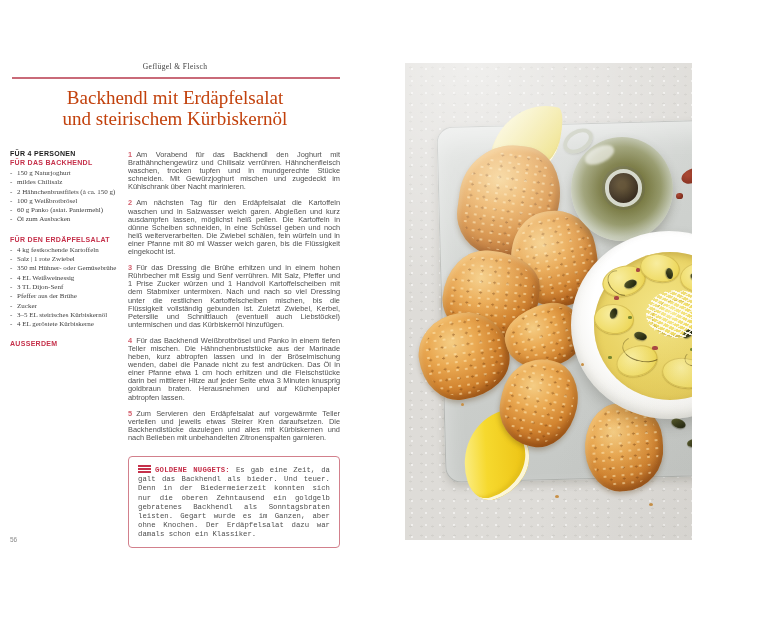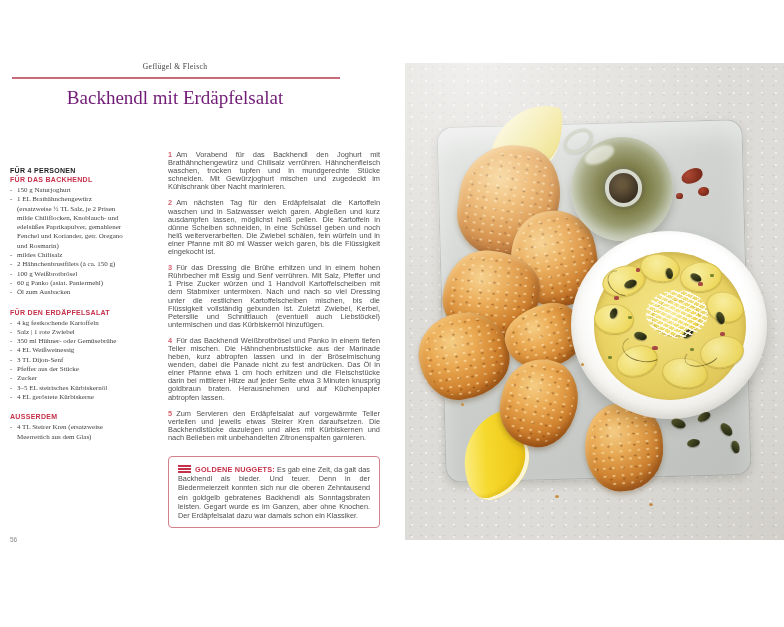--- a/index.html
+++ b/index.html
@@ -1,43 +1,43 @@
 <!DOCTYPE html>
 <html lang="de"><head>
 <meta charset="utf-8">
 <style>
   * { margin:0; padding:0; box-sizing:border-box; }
   body { background:#ffffff; font-family:"Liberation Sans", sans-serif; }
-  .spread { position:relative; width:784px; height:627px; background:#fff; overflow:hidden; }
+  .spread { position:relative; width:692px; height:627px; background:#fff; overflow:hidden; }
 
   
   .left-page { position:absolute; left:0; top:0; width:392px; height:627px; background:#fff; }
   .category { position:absolute; left:10px; top:62px; width:330px; text-align:center;
               font-family:"Liberation Serif", serif; font-size:7.5px; color:#3a3a3a; letter-spacing:.4px; }
   .rule { position:absolute; left:12px; top:77px; width:328px; height:1.5px; }
   .title { position:absolute; left:10px; top:88px; width:330px; text-align:center;
            font-family:"Liberation Serif", serif; font-weight:400; font-size:19px; line-height:20.5px; }
   .cols { position:absolute; left:10px; top:150px; width:330px; }
-  .ing-col { position:absolute; left:0; top:17px; width:114px; }
-  .step-col { position:absolute; left:118px; top:1px; width:212px;margin-left:40px; }
+  .ing-col { position:absolute; left:0; top:0; width:114px; }
+  .step-col { position:absolute; left:118px; top:1px; width:212px; }
 
   .servings { font-size:7px; font-weight:bold; color:#1c1c1c; letter-spacing:.3px; margin-bottom:2px; }
   .sec-head { font-size:7px; font-weight:bold; letter-spacing:.3px; margin:1px 0 3px; }
   .sec-head.spaced { margin-top:11px; }
   .ing-list { list-style:none; font-family:"Liberation Serif", serif; font-size:7px; line-height:9.3px;
               color:#3e3e3e; margin-bottom:2px; }
   .ing-list li { position:relative; padding-left:7px; }
   .ing-list li::before { content:"-"; position:absolute; left:0; top:0; color:#3e3e3e; }
 
   .step { font-size:7.4px; line-height:8.1px; color:#4f4f4f; text-align:justify;
           margin-bottom:8px; hyphens:auto; }
   .step .num { font-weight:bold; padding-right:4px; }
 
   .tip-box { margin-top:14px; border:1px solid #d2808c; border-radius:4px; padding:8px 9px 7px;
-             font-size:7.3px; line-height:9.2px; color:#4f4f4f; text-align:justify; hyphens:auto; }
+             font-size:7.3px; line-height:9.2px; color:#4f4f4f; text-align:justify; hyphens:auto;font-family:Liberation Mono, monospace; }
   .tip-label { font-weight:bold; letter-spacing:.2px; }
   .tip-bars { display:inline-block; width:13px; height:8px; margin-right:4px; vertical-align:-1px;
               background:linear-gradient(#c5304a 0 2px, transparent 2px 3px, #c5304a 3px 5px,
                          transparent 5px 6px, #c5304a 6px 8px); }
   .folio { position:absolute; left:10px; top:536px; font-size:6.5px; color:#8a8a8a; }
 
   
   .photo { position:absolute; left:405px; top:63px; width:379px; height:477px; overflow:hidden;
            background-color:#dedcd8;
            background-image:
@@ -101,57 +101,54 @@
   .crumb { background:#c99045; border-radius:50%; }
 </style>
 </head>
 <body>
 
 <div class="spread">
 
   <div class="left-page">
     <div class="category">Geflügel &amp; Fleisch</div>
     <div class="rule" style="background:#c96a78"></div>
-    <div class="title" style="color:#701a75">
+    <div class="title" style="color:#c2410c">
       <div>Backhendl mit Erdäpfelsalat</div>
+      <div>und steirischem Kürbiskernöl</div>
     </div>
 
     <div class="cols">
 
       <div class="ing-col">
         <div class="servings">FÜR 4 PERSONEN</div>
 
         <div class="sec-head" style="color:#c5304a">FÜR DAS BACKHENDL</div>
         <ul class="ing-list">
           <li>150 g Naturjoghurt</li>
-          <li>1 EL Brathähnchengewürz (ersatzweise ½ TL Salz, je 2 Prisen milde Chiliflocken, Knoblauch- und edelsüßes Paprikapulver, gemahlener Fenchel und Koriander, getr. Oregano und Rosmarin)</li>
           <li>mildes Chilisalz</li>
           <li>2 Hähnchenbrustfilets (à ca. 150 g)</li>
           <li>100 g Weißbrotbrösel</li>
           <li>60 g Panko (asiat. Paniermehl)</li>
           <li>Öl zum Ausbacken</li>
         </ul>
 
         <div class="sec-head spaced" style="color:#c5304a">FÜR DEN ERDÄPFELSALAT</div>
         <ul class="ing-list">
           <li>4 kg festkochende Kartoffeln</li>
           <li>Salz | 1 rote Zwiebel</li>
           <li>350 ml Hühner- oder Gemüsebrühe</li>
           <li>4 EL Weißweinessig</li>
           <li>3 TL Dijon-Senf</li>
-          <li>Pfeffer aus der Stücke</li>
+          <li>Pfeffer aus der Brühe</li>
           <li>Zucker</li>
           <li>3–5 EL steirisches Kürbiskernöl</li>
           <li>4 EL geröstete Kürbiskerne</li>
         </ul>
 
         <div class="sec-head spaced" style="color:#c5304a">AUSSERDEM</div>
-        <ul class="ing-list">
-          <li>4 TL Steirer Kren (ersatzweise Meerrettich aus dem Glas)</li>
-        </ul>
       </div>
 
       <div class="step-col">
         <p class="step"><span class="num" style="color:#d4606e">1</span><span>Am Vorabend für das Backhendl den Joghurt mit Brathähnchengewürz und Chilisalz verrühren. Hähnchenfleisch waschen, trocken tupfen und in mundgerechte Stücke schneiden. Mit Gewürzjoghurt mischen und zugedeckt im Kühlschrank über Nacht marinieren.</span></p>
         <p class="step"><span class="num" style="color:#d4606e">2</span><span>Am nächsten Tag für den Erdäpfelsalat die Kartoffeln waschen und in Salzwasser weich garen. Abgießen und kurz ausdampfen lassen, möglichst heiß pellen. Die Kartoffeln in dünne Scheiben schneiden, in eine Schüssel geben und noch heiß weiterverarbeiten. Die Zwiebel schälen, fein würfeln und in einer Pfanne mit 80 ml Wasser weich garen, bis die Flüssigkeit eingekocht ist.</span></p>
         <p class="step"><span class="num" style="color:#d4606e">3</span><span>Für das Dressing die Brühe erhitzen und in einem hohen Rührbecher mit Essig und Senf verrühren. Mit Salz, Pfeffer und 1 Prise Zucker würzen und 1 Handvoll Kartoffelscheiben mit dem Stabmixer untermixen. Nach und nach so viel Dressing unter die restlichen Kartoffelscheiben mischen, bis die Flüssigkeit vollständig gebunden ist. Zuletzt Zwiebel, Kerbel, Petersilie und Schnittlauch (eventuell auch Liebstöckel) untermischen und das Kürbiskernöl hinzufügen.</span></p>
         <p class="step"><span class="num" style="color:#d4606e">4</span><span>Für das Backhendl Weißbrotbrösel und Panko in einem tiefen Teller mischen. Die Hähnchenbruststücke aus der Marinade heben, kurz abtropfen lassen und in der Bröselmischung wenden, dabei die Panade nicht zu fest andrücken. Das Öl in einer Pfanne etwa 1 cm hoch erhitzen und die Fleischstücke darin bei mittlerer Hitze auf jeder Seite etwa 3 Minuten knusprig goldbraun braten. Herausnehmen und auf Küchenpapier abtropfen lassen.</span></p>
         <p class="step"><span class="num" style="color:#d4606e">5</span><span>Zum Servieren den Erdäpfelsalat auf vorgewärmte Teller verteilen und jeweils etwas Steirer Kren daraufsetzen. Die Backhendlstücke dazulegen und alles mit Kürbiskernen und nach Belieben mit unbehandelten Zitronenspalten garnieren.</span></p>
 
         <div class="tip-box">

